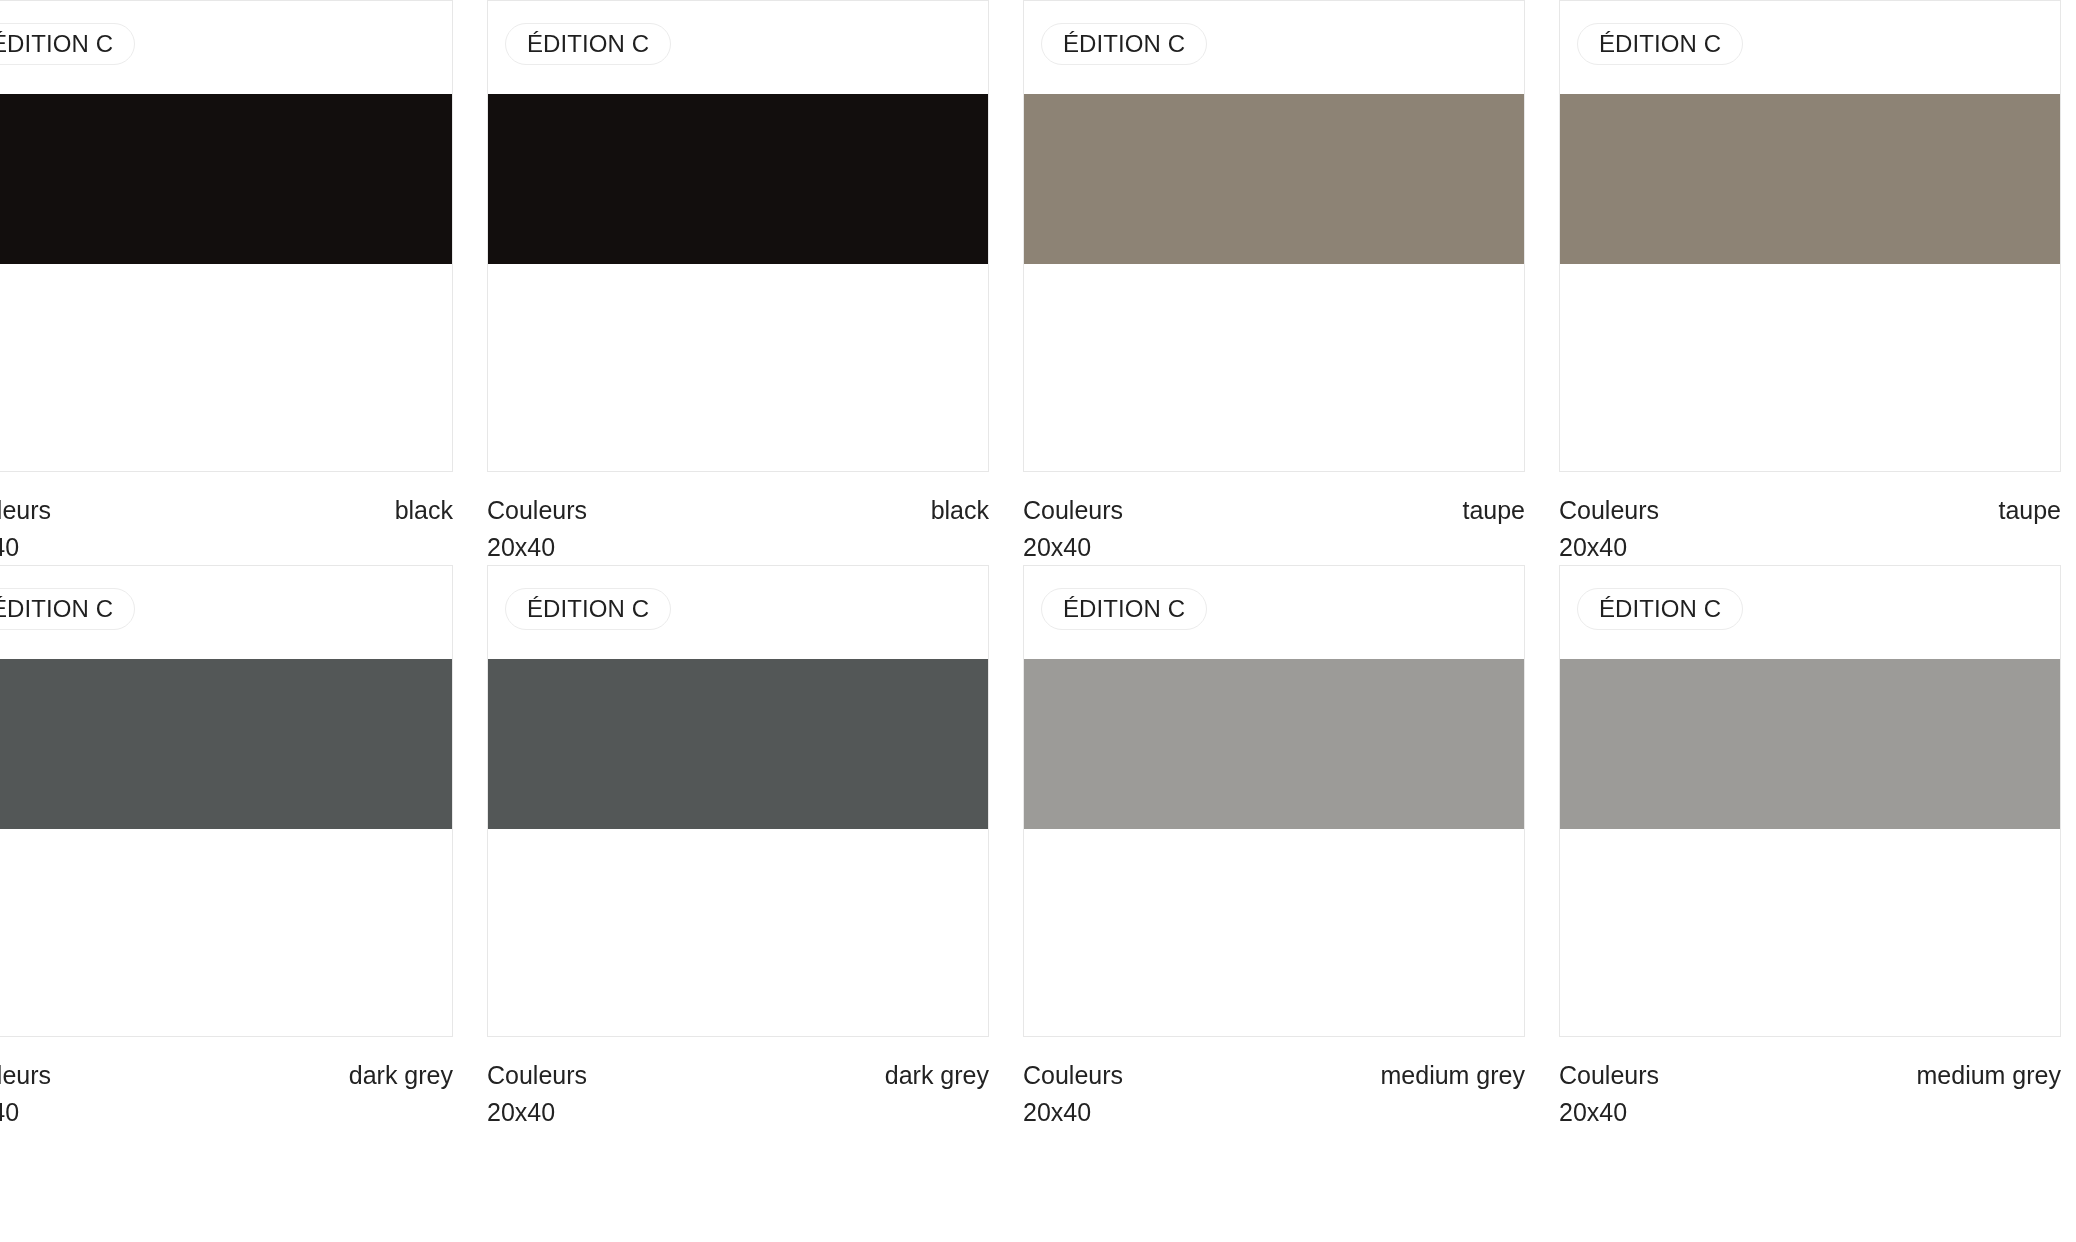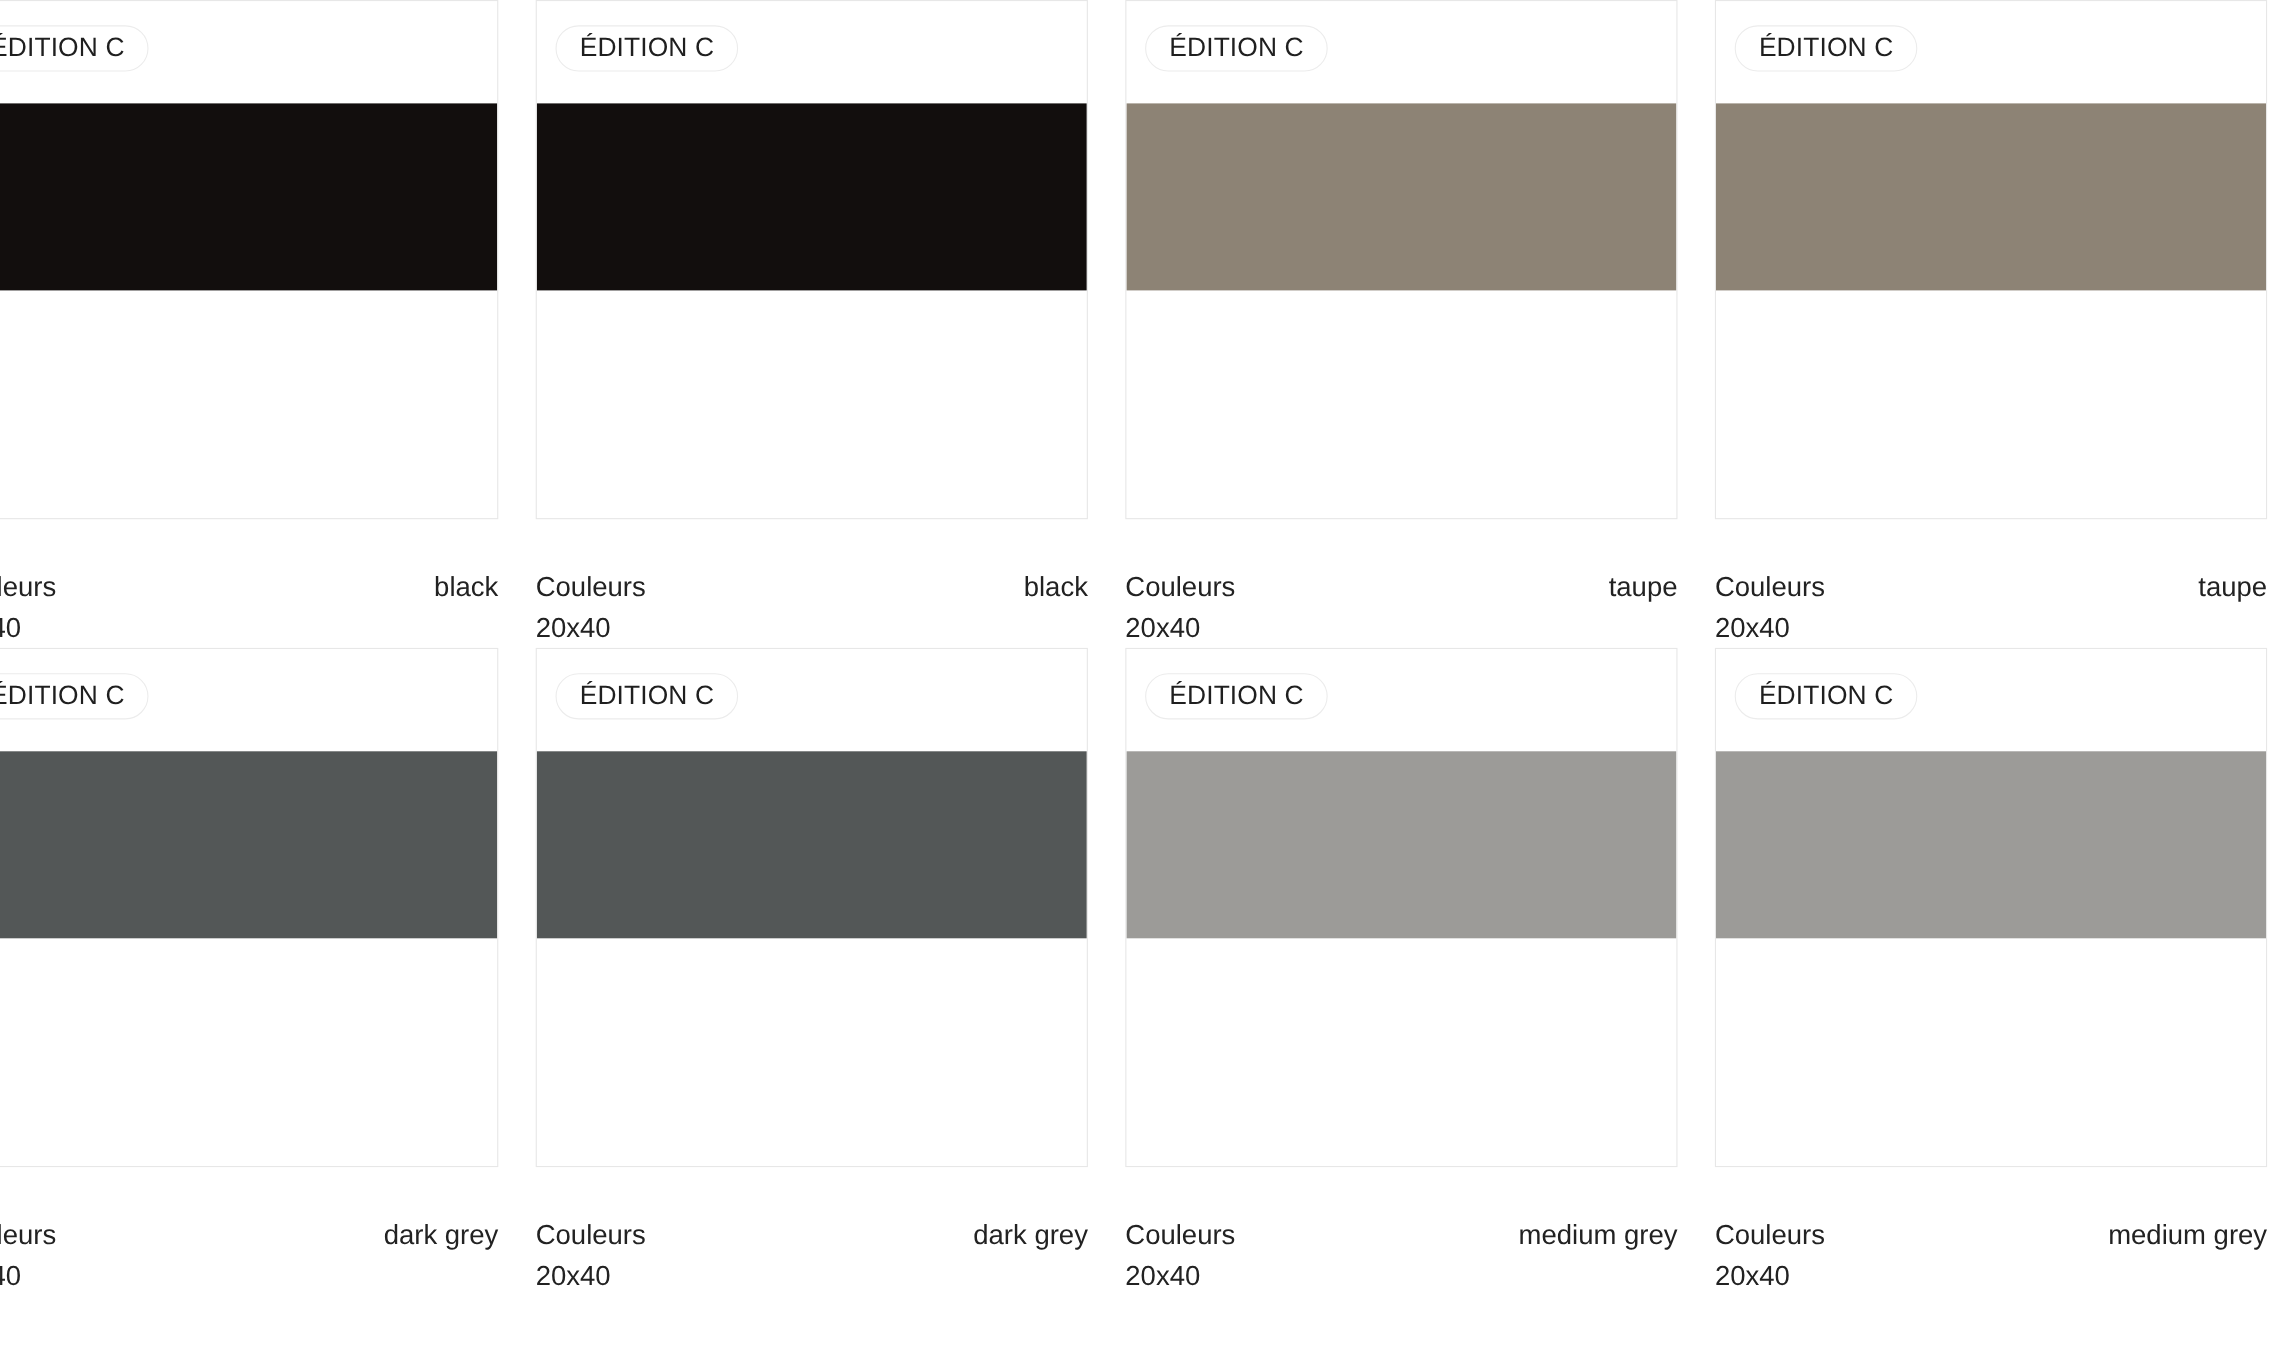--- a/index.html
+++ b/index.html
@@ -79,21 +79,21 @@
   }
 
   .meta-row {
     display: flex;
     justify-content: space-between;
     align-items: baseline;
     white-space: nowrap;
   }
 
   .meta-left { text-align: left; }
-  .meta-right { text-align: center; margin-top: 24px; }
+  .meta-right { text-align: center; }
 
   .meta-size {
     margin-top: 1px;
     text-align: left;
   }
 </style>
 </head>
 <body>
 
 <div class="grid" id="grid">

